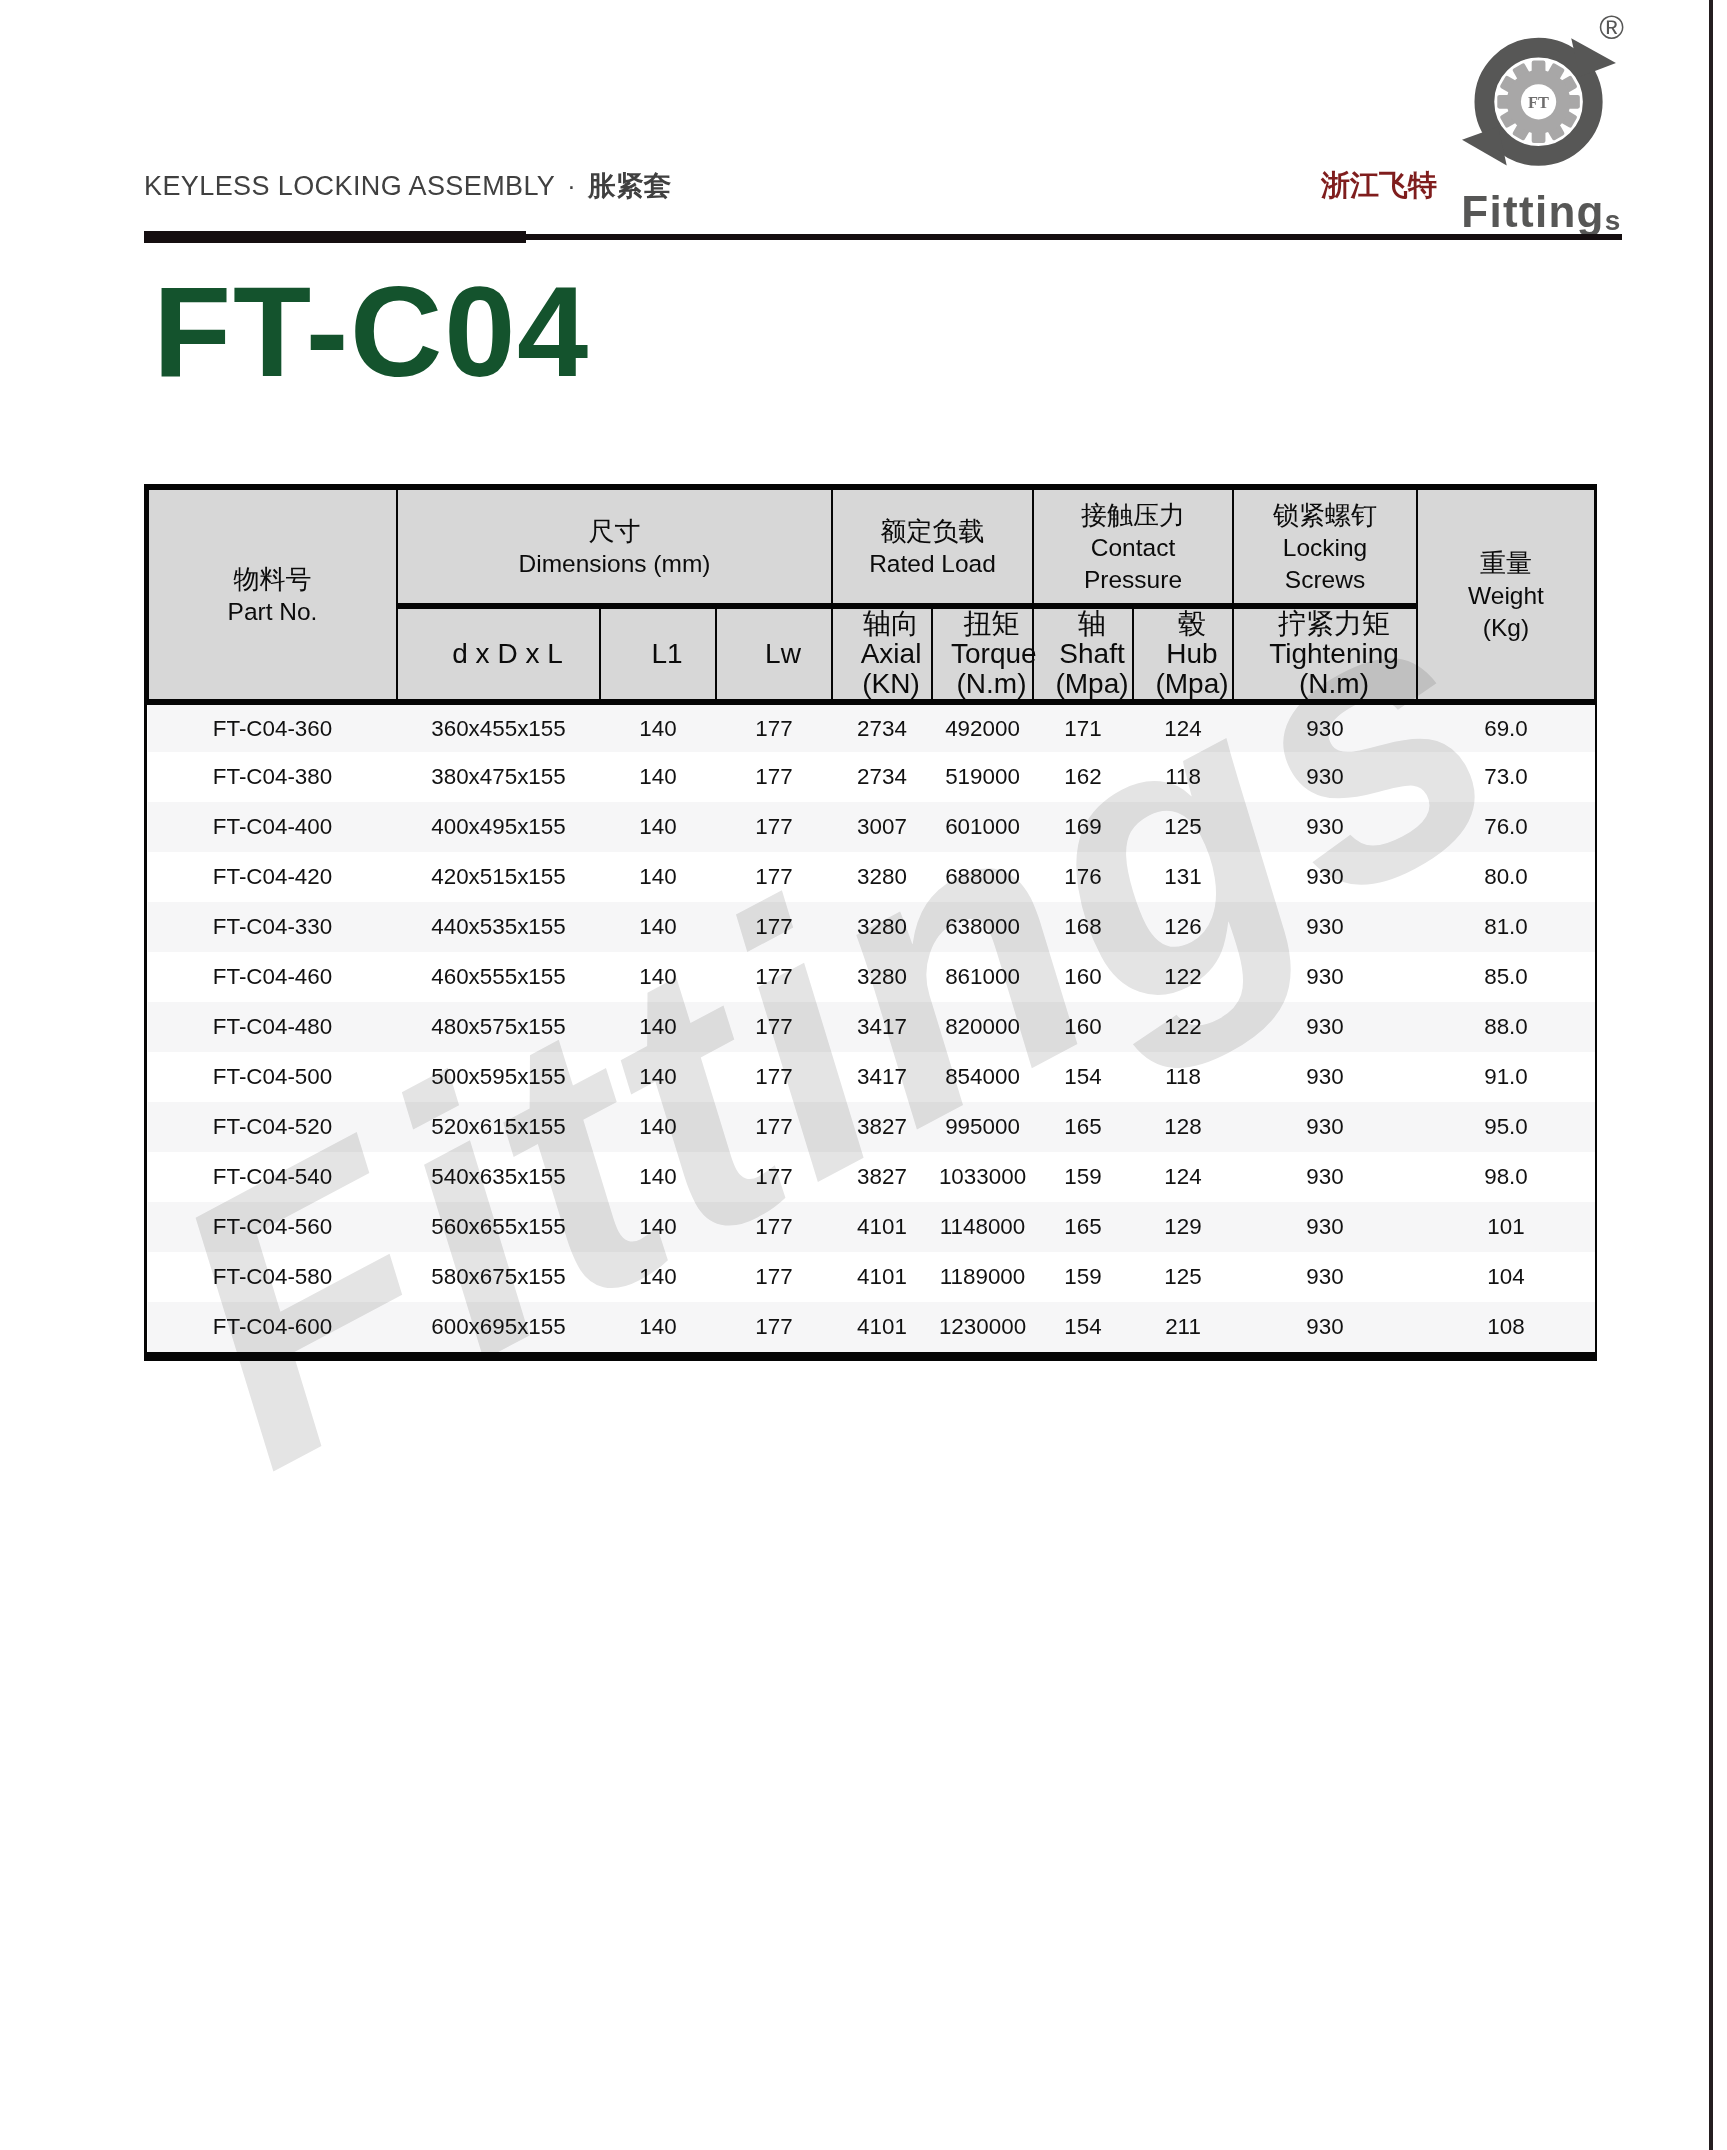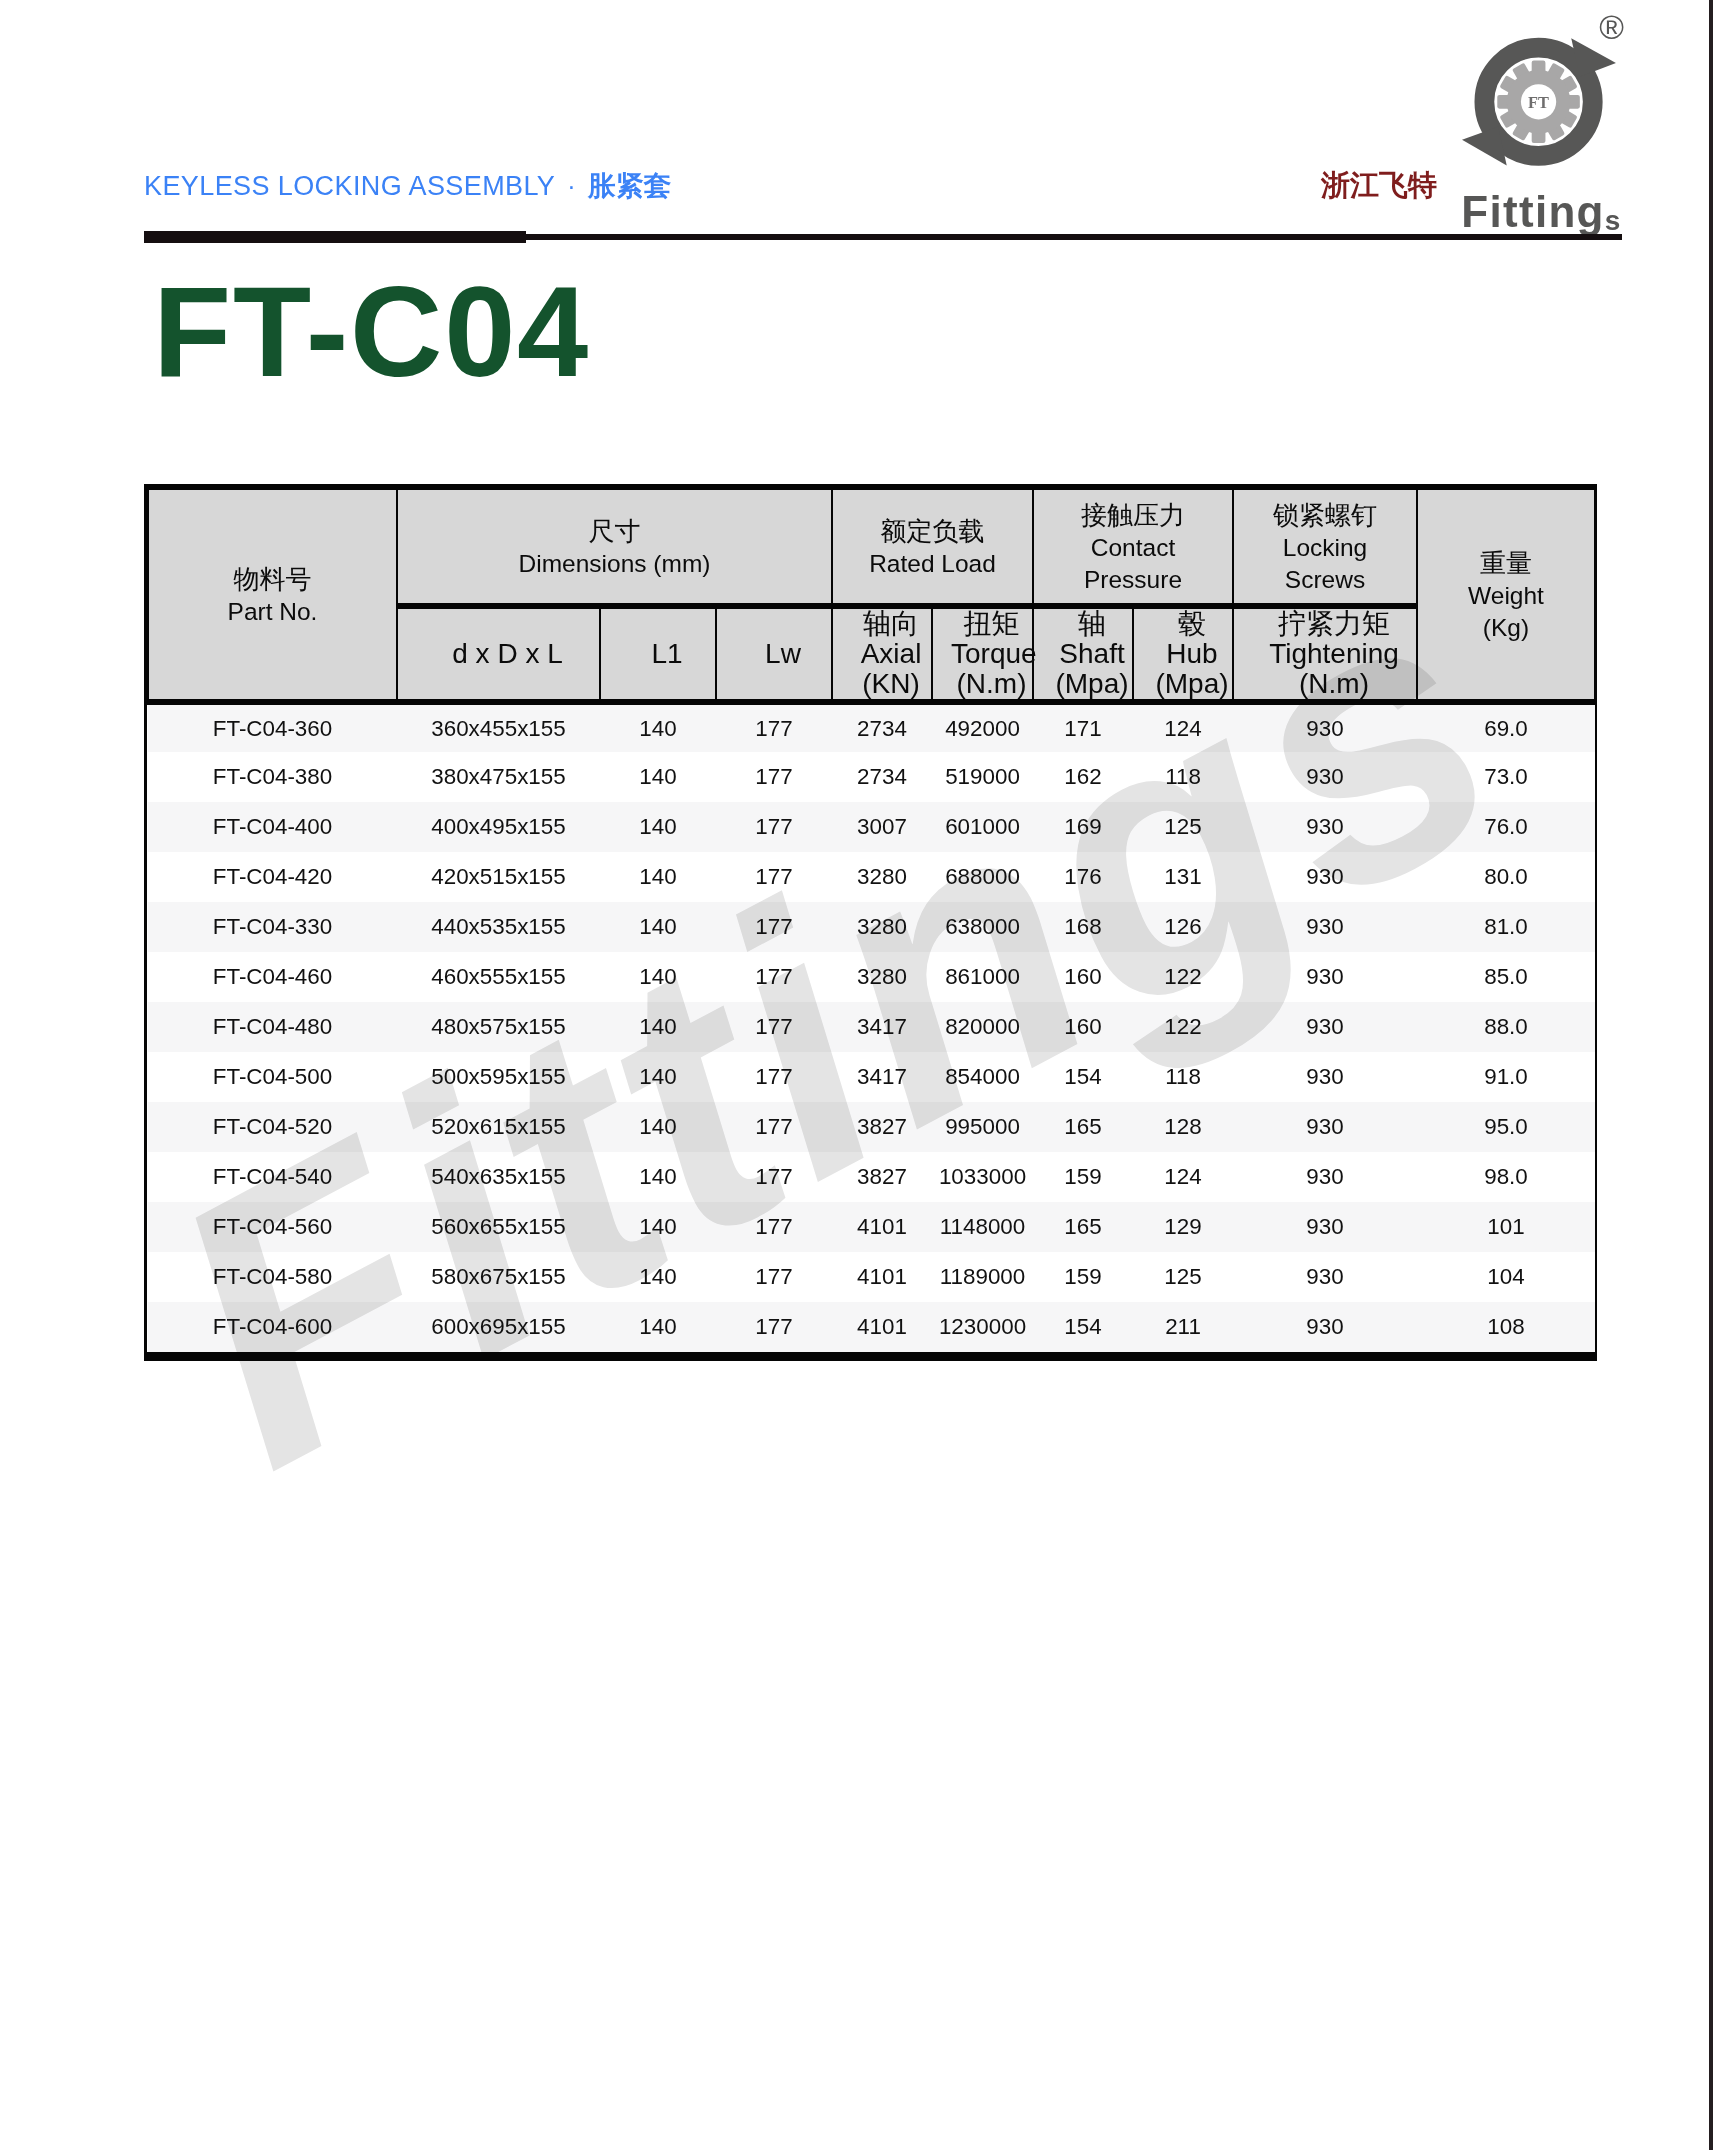--- a/index.html
+++ b/index.html
@@ -5,21 +5,21 @@
   * { margin:0; padding:0; box-sizing:border-box; }
   html,body { width:1727px; height:2317px; background:#ffffff;
     font-family:"Liberation Sans","DejaVu Sans",sans-serif; color:#0b0b0b; }
   .page { position:relative; width:1727px; height:2317px; overflow:hidden; background:#fff; }
 
   
   .edge-rule { position:absolute; left:1709px; top:0; width:3.9px; height:2317px; background:#241e20; }
 
   
   .kicker { position:absolute; left:144px; top:168px; font-size:27px; letter-spacing:0.4px;
-            color:#3b82f6; white-space:nowrap; }
+            color:#404040; white-space:nowrap; }
   .kicker .cn { font-weight:bold; font-size:27.5px; }
   .kicker .dot { margin:0 12px; font-size:25px; }
   .company { position:absolute; left:1200px; top:166px; width:237px; text-align:right;
              font-size:29px; font-weight:bold; color:#7f1d1d; white-space:nowrap; }
 
   .logo { position:absolute; left:1453px; top:7.7px; width:177px; text-align:center; }
   .logo svg { display:block; margin:0 auto; }
   .wordmark { margin-top:-6px; font-size:44px; font-weight:bold; color:#575756;
               letter-spacing:1.3px; white-space:nowrap; }
   .wordmark .tail { font-size:28px; position:relative; top:3.4px; }

